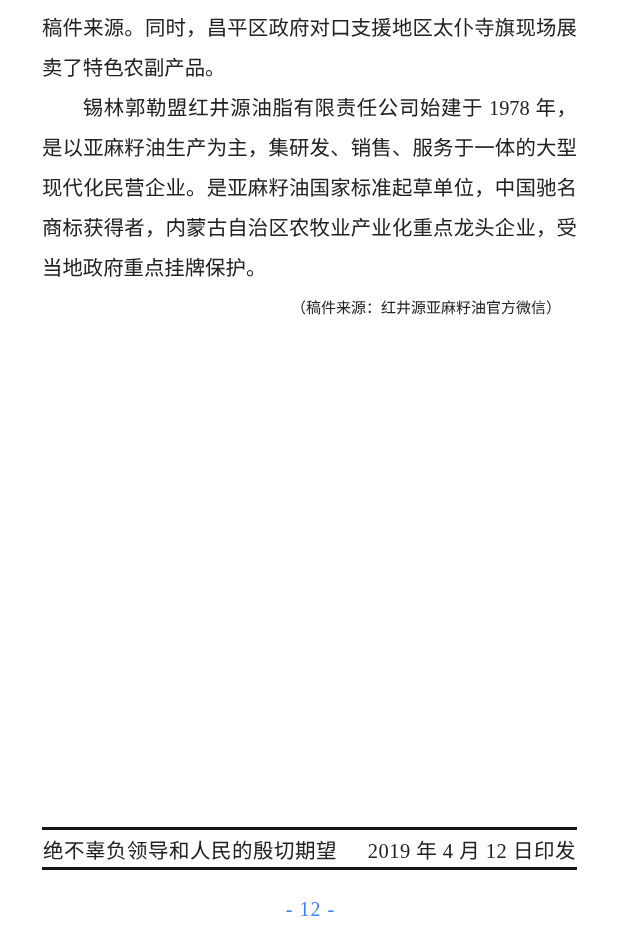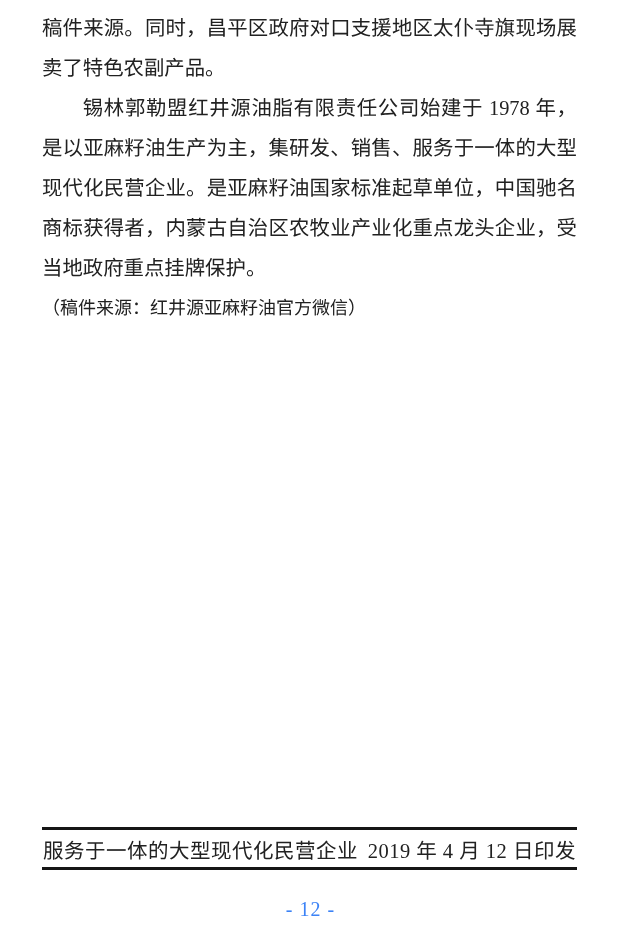--- a/index.html
+++ b/index.html
@@ -29,23 +29,23 @@
     text-align: justify;
     text-justify: inter-ideograph;
     text-indent: 2em;
     word-break: break-all;
   }
   .para.continuation {
     text-indent: 0;
   }
   .source-line {
     margin: 0;
-    font-size: 18px;
+    font-size: 15px;
     line-height: 40px;
-    text-align: left;
+    text-align: right;
     padding-right: 16px;
   }
   .footer {
     position: absolute;
     left: 42px;
     top: 827px;
     width: 535px;
   }
   .rule {
     height: 3px;
@@ -83,21 +83,21 @@
 
   <div class="body-text">
     <p class="para continuation">稿件来源。同时，昌平区政府对口支援地区太仆寺旗现场展卖了特色农副产品。</p>
     <p class="para">锡林郭勒盟红井源油脂有限责任公司始建于 1978 年，是以亚麻籽油生产为主，集研发、销售、服务于一体的大型现代化民营企业。是亚麻籽油国家标准起草单位，中国驰名商标获得者，内蒙古自治区农牧业产业化重点龙头企业，受当地政府重点挂牌保护。</p>
     <p class="source-line">（稿件来源：红井源亚麻籽油官方微信）</p>
   </div>
 
   <div class="footer">
     <div class="rule"></div>
     <div class="footer-row">
-      <span class="footer-issuer">服务于一体的大型现代化民营企业</span>
+      <span class="footer-issuer">绝不辜负领导和人民的殷切期望</span>
       <span class="footer-date">2019 年 4 月 12 日印发</span>
     </div>
     <div class="rule"></div>
   </div>
 
   <div class="page-number">- 12 -</div>
 
 </div>
 
 </body></html>

